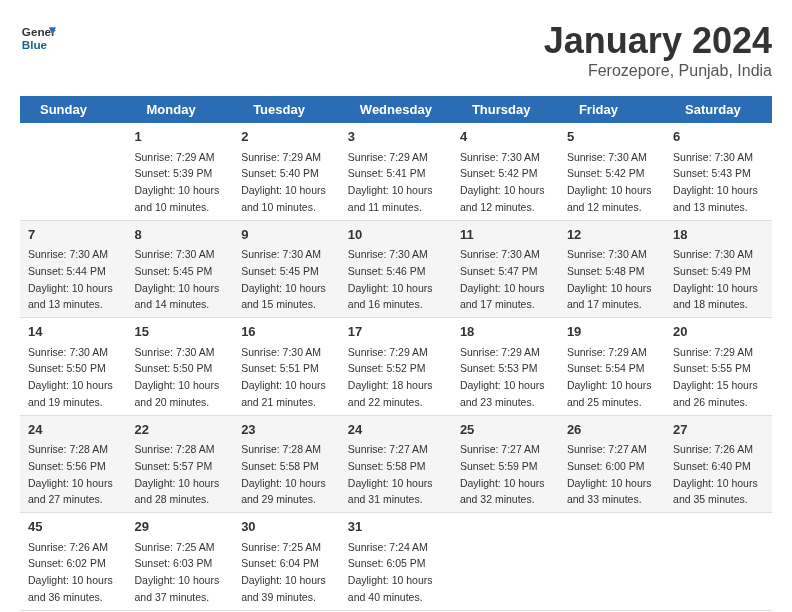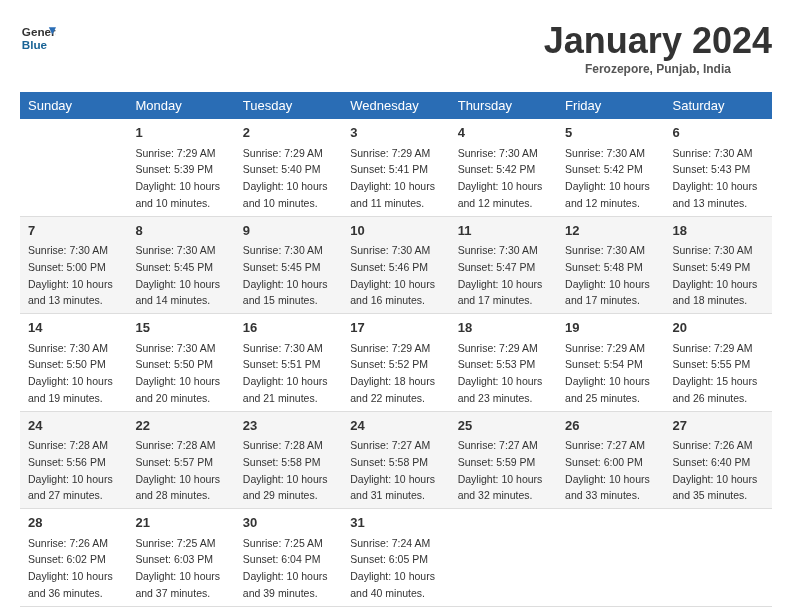--- a/index.html
+++ b/index.html
@@ -19,46 +19,45 @@
     .logo {
       display: flex;
       align-items: center;
       gap: 4px;
     }
     .logo-icon {
       width: 36px;
       height: 36px;
     }
     .title-block {
-      text-align: center;
+      text-align: right;
     }
     .month-year {
       font-size: 36px;
       font-weight: bold;
       color: #333;
     }
     .location {
-      font-size: 12px;
+      font-size: 16px;
       color: #555;
-      font-weight: bold;
     }
     table {
       width: 100%;
       border-collapse: collapse;
       font-size: 11px;
     }
     thead tr {
       background-color: #2a6db5;
       color: white;
     }
     thead th {
-      padding: 6px 8px;
+      padding: 6px 20px;
       text-align: left;
       font-size: 13px;
-      font-weight: normal;
+      font-weight: bold;
     }
     tbody tr {
       border-bottom: 1px solid #ddd;
     }
     tbody tr:nth-child(odd) {
       background: #fff;
     }
     tbody tr:nth-child(even) {
       background: #f5f5f5;
     }
@@ -117,21 +116,21 @@
   <tr class="week-row">
         <td></td>
         <td><span class="day-number">1</span><span class="day-info">Sunrise: 7:29 AM</span><br><span class="day-info">Sunset: 5:39 PM</span><br><span class="day-info">Daylight: 10 hours and 10 minutes.</span></td>
         <td><span class="day-number">2</span><span class="day-info">Sunrise: 7:29 AM</span><br><span class="day-info">Sunset: 5:40 PM</span><br><span class="day-info">Daylight: 10 hours and 10 minutes.</span></td>
         <td><span class="day-number">3</span><span class="day-info">Sunrise: 7:29 AM</span><br><span class="day-info">Sunset: 5:41 PM</span><br><span class="day-info">Daylight: 10 hours and 11 minutes.</span></td>
         <td><span class="day-number">4</span><span class="day-info">Sunrise: 7:30 AM</span><br><span class="day-info">Sunset: 5:42 PM</span><br><span class="day-info">Daylight: 10 hours and 12 minutes.</span></td>
         <td><span class="day-number">5</span><span class="day-info">Sunrise: 7:30 AM</span><br><span class="day-info">Sunset: 5:42 PM</span><br><span class="day-info">Daylight: 10 hours and 12 minutes.</span></td>
         <td><span class="day-number">6</span><span class="day-info">Sunrise: 7:30 AM</span><br><span class="day-info">Sunset: 5:43 PM</span><br><span class="day-info">Daylight: 10 hours and 13 minutes.</span></td>
       </tr>
       <tr class="week-row">
-        <td><span class="day-number">7</span><span class="day-info">Sunrise: 7:30 AM</span><br><span class="day-info">Sunset: 5:00 PM</span><br><span class="day-info">Daylight: 10 hours and 13 minutes.</span></td>
+        <td><span class="day-number">7</span><span class="day-info">Sunrise: 7:30 AM</span><br><span class="day-info">Sunset: 5:44 PM</span><br><span class="day-info">Daylight: 10 hours and 13 minutes.</span></td>
         <td><span class="day-number">8</span><span class="day-info">Sunrise: 7:30 AM</span><br><span class="day-info">Sunset: 5:45 PM</span><br><span class="day-info">Daylight: 10 hours and 14 minutes.</span></td>
         <td><span class="day-number">9</span><span class="day-info">Sunrise: 7:30 AM</span><br><span class="day-info">Sunset: 5:45 PM</span><br><span class="day-info">Daylight: 10 hours and 15 minutes.</span></td>
         <td><span class="day-number">10</span><span class="day-info">Sunrise: 7:30 AM</span><br><span class="day-info">Sunset: 5:46 PM</span><br><span class="day-info">Daylight: 10 hours and 16 minutes.</span></td>
         <td><span class="day-number">11</span><span class="day-info">Sunrise: 7:30 AM</span><br><span class="day-info">Sunset: 5:47 PM</span><br><span class="day-info">Daylight: 10 hours and 17 minutes.</span></td>
         <td><span class="day-number">12</span><span class="day-info">Sunrise: 7:30 AM</span><br><span class="day-info">Sunset: 5:48 PM</span><br><span class="day-info">Daylight: 10 hours and 17 minutes.</span></td>
         <td><span class="day-number">18</span><span class="day-info">Sunrise: 7:30 AM</span><br><span class="day-info">Sunset: 5:49 PM</span><br><span class="day-info">Daylight: 10 hours and 18 minutes.</span></td>
       </tr>
       <tr class="week-row">
         <td><span class="day-number">14</span><span class="day-info">Sunrise: 7:30 AM</span><br><span class="day-info">Sunset: 5:50 PM</span><br><span class="day-info">Daylight: 10 hours and 19 minutes.</span></td>
         <td><span class="day-number">15</span><span class="day-info">Sunrise: 7:30 AM</span><br><span class="day-info">Sunset: 5:50 PM</span><br><span class="day-info">Daylight: 10 hours and 20 minutes.</span></td>
@@ -144,22 +143,22 @@
       <tr class="week-row">
         <td><span class="day-number">24</span><span class="day-info">Sunrise: 7:28 AM</span><br><span class="day-info">Sunset: 5:56 PM</span><br><span class="day-info">Daylight: 10 hours and 27 minutes.</span></td>
         <td><span class="day-number">22</span><span class="day-info">Sunrise: 7:28 AM</span><br><span class="day-info">Sunset: 5:57 PM</span><br><span class="day-info">Daylight: 10 hours and 28 minutes.</span></td>
         <td><span class="day-number">23</span><span class="day-info">Sunrise: 7:28 AM</span><br><span class="day-info">Sunset: 5:58 PM</span><br><span class="day-info">Daylight: 10 hours and 29 minutes.</span></td>
         <td><span class="day-number">24</span><span class="day-info">Sunrise: 7:27 AM</span><br><span class="day-info">Sunset: 5:58 PM</span><br><span class="day-info">Daylight: 10 hours and 31 minutes.</span></td>
         <td><span class="day-number">25</span><span class="day-info">Sunrise: 7:27 AM</span><br><span class="day-info">Sunset: 5:59 PM</span><br><span class="day-info">Daylight: 10 hours and 32 minutes.</span></td>
         <td><span class="day-number">26</span><span class="day-info">Sunrise: 7:27 AM</span><br><span class="day-info">Sunset: 6:00 PM</span><br><span class="day-info">Daylight: 10 hours and 33 minutes.</span></td>
         <td><span class="day-number">27</span><span class="day-info">Sunrise: 7:26 AM</span><br><span class="day-info">Sunset: 6:40 PM</span><br><span class="day-info">Daylight: 10 hours and 35 minutes.</span></td>
       </tr>
       <tr class="week-row">
-        <td><span class="day-number">28</span><span class="day-info">Sunrise: 7:26 AM</span><br><span class="day-info">Sunset: 6:02 PM</span><br><span class="day-info">Daylight: 10 hours and 36 minutes.</span></td>
-        <td><span class="day-number">21</span><span class="day-info">Sunrise: 7:25 AM</span><br><span class="day-info">Sunset: 6:03 PM</span><br><span class="day-info">Daylight: 10 hours and 37 minutes.</span></td>
+        <td><span class="day-number">45</span><span class="day-info">Sunrise: 7:26 AM</span><br><span class="day-info">Sunset: 6:02 PM</span><br><span class="day-info">Daylight: 10 hours and 36 minutes.</span></td>
+        <td><span class="day-number">29</span><span class="day-info">Sunrise: 7:25 AM</span><br><span class="day-info">Sunset: 6:03 PM</span><br><span class="day-info">Daylight: 10 hours and 37 minutes.</span></td>
         <td><span class="day-number">30</span><span class="day-info">Sunrise: 7:25 AM</span><br><span class="day-info">Sunset: 6:04 PM</span><br><span class="day-info">Daylight: 10 hours and 39 minutes.</span></td>
         <td><span class="day-number">31</span><span class="day-info">Sunrise: 7:24 AM</span><br><span class="day-info">Sunset: 6:05 PM</span><br><span class="day-info">Daylight: 10 hours and 40 minutes.</span></td>
         <td></td>
         <td></td>
         <td></td>
       </tr>
     </tbody>
 </table>
 
 </body></html>

